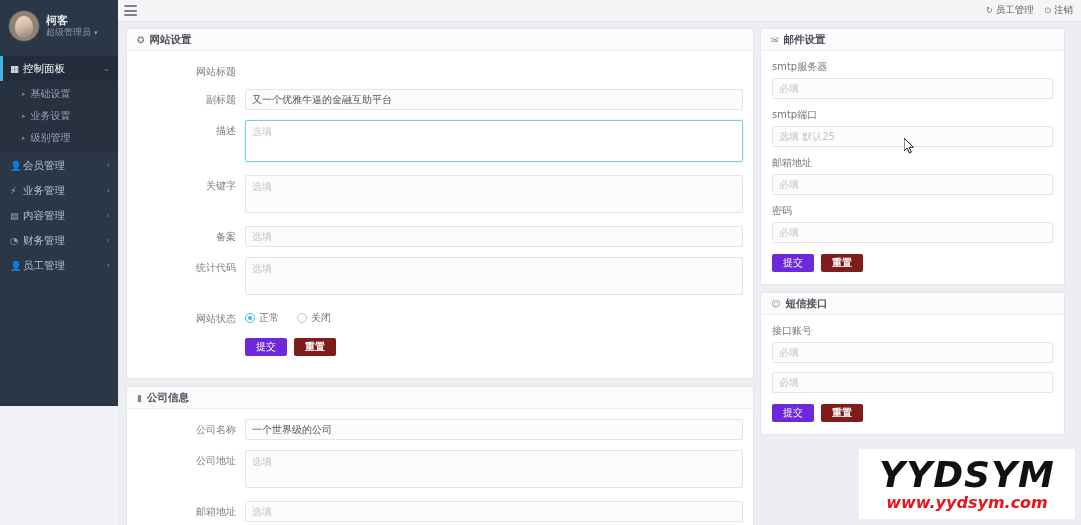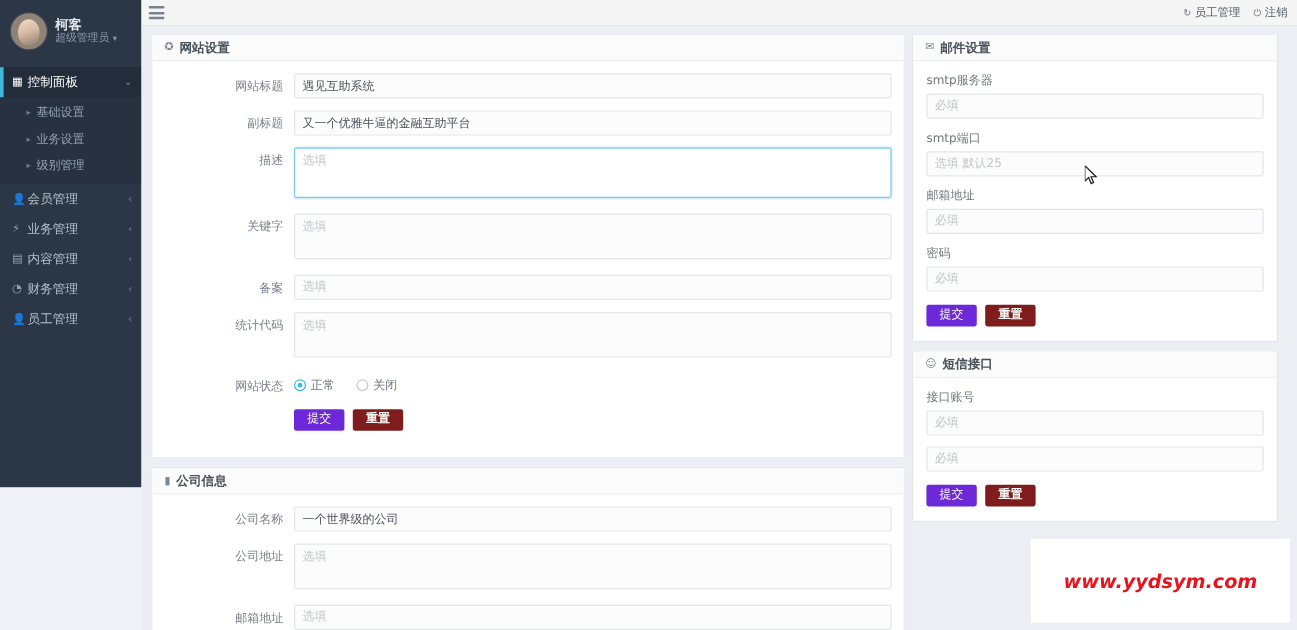--- a/index.html
+++ b/index.html
@@ -284,23 +284,20 @@
 
         <div class="panel">
           <div class="panel-head">
             <span class="panel-ico">✪</span>
             <span class="panel-title">网站设置</span>
           </div>
           <div class="panel-body">
 
             <div class="frow">
               <div class="flabel">网站标题</div>
-              <div class="fctl">
-                <input class="inp" type="text" value="遇见互助系统" style="">
-              </div>
             </div>
 
             <div class="frow">
               <div class="flabel">副标题</div>
               <div class="fctl">
                 <input class="inp" type="text" value="又一个优雅牛逼的金融互助平台" style="">
               </div>
             </div>
 
             <div class="frow">
@@ -456,17 +453,18 @@
 
       </div>
 
     </div>
 
     <svg id="cursor" viewBox="0 0 11 16">
       <polygon points="0,0 0,13 3.2,10 5.3,15 7.3,14.1 5.2,9.3 9.4,9.3" fill="#ffffff" stroke="#1b1b1b" stroke-width="1"></polygon>
     </svg>
 
     <div id="watermark">
+      <div class="wm-main">YYDSYM</div>
       <div class="wm-sub">www.yydsym.com</div>
     </div>
 
   </div>
 </div>
 
 </body></html>

